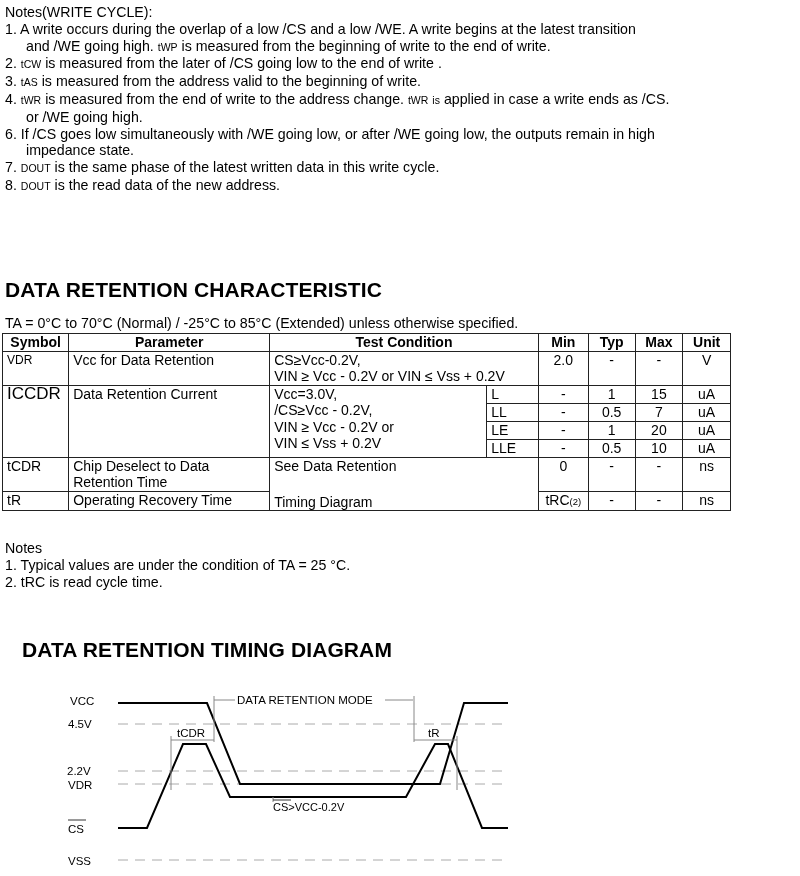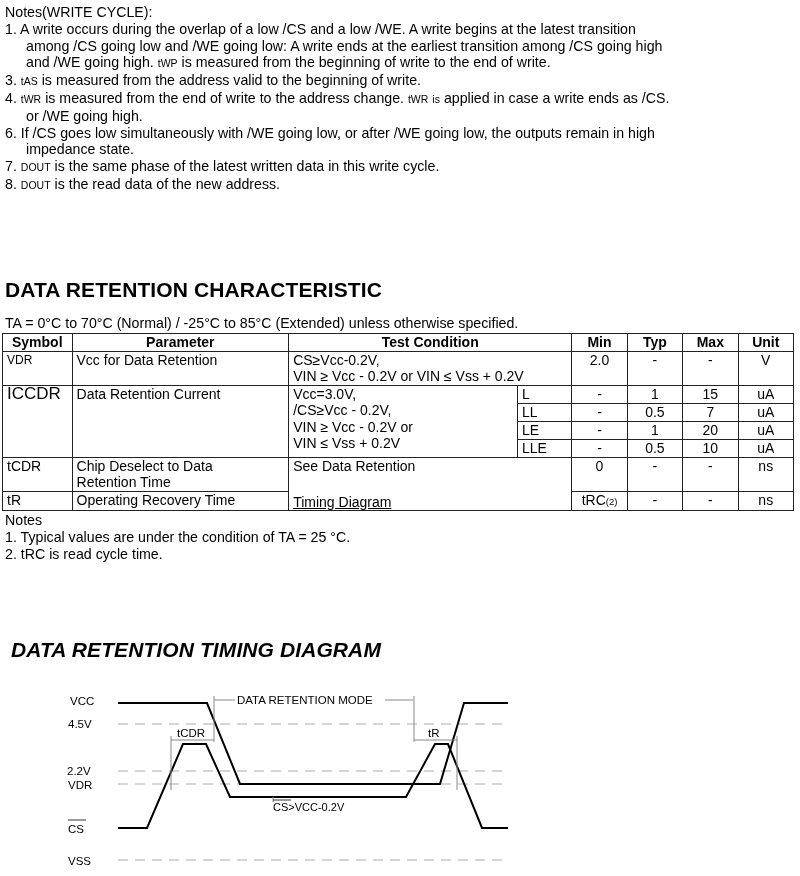--- a/index.html
+++ b/index.html
@@ -10,42 +10,42 @@
   .abs { position: absolute; }
   .sc { font-size: 10.5px; }
   .notes-block { left: 5px; top: 4px; width: 795px; line-height: 16.8px; }
   .notes-block .line { white-space: nowrap; }
   .notes-block .ind { padding-left: 21px; }
   h2 {
     position: absolute; margin: 0; font-size: 21px; font-weight: bold; letter-spacing: 0.1px;
   }
   .cond-line { left: 5px; top: 315px; white-space: nowrap; }
   table.dr {
-    position: absolute; left: 2px; top: 333px; width: 792px;
+    position: absolute; left: 2px; top: 333px; width: 729px;
     border-collapse: collapse; font-size: 14px;
   }
   table.dr td, table.dr th {
     border: 1.4px solid #222; padding: 0 0 0 4px; vertical-align: top; line-height: 16.5px;
     white-space: nowrap;
   }
   table.dr th { font-weight: bold; text-align: center; padding: 0; }
   table.dr td.c { text-align: center; padding: 0; }
   table.dr tr.h17 td { height: 17px; }
-  .t-notes { left: 5px; top: 512px; line-height: 17px; }
+  .t-notes { left: 5px; top: 540px; line-height: 17px; }
   .sub { font-size: 9.5px; }
   svg text { font-family: "Liberation Sans", sans-serif; }
 </style>
 </head>
 <body>
 
 <div class="abs notes-block">
   <div class="line">Notes(WRITE CYCLE):</div>
   <div class="line"><span>1.</span> <span>A write occurs during the overlap of a low /CS and a low /WE. A write begins at the latest transition</span></div>
-  <div class="line ind">among /CS going low  and /WE going low: A write ends at the earliest transition  among /CS going high</div>
   <div class="line ind"><span>and /WE going high.</span> <span class="sc">tWP</span> <span>is measured from the beginning of write to the end of write.</span></div>
+  <div class="line"><span>2.</span> <span class="sc">tCW</span> <span>is measured from the later of /CS going low to the end of write .</span></div>
   <div class="line"><span>3.</span> <span class="sc">tAS</span> <span>is measured from the address valid to the beginning of write.</span></div>
   <div class="line"><span>4.</span> <span class="sc">tWR</span> <span>is measured from the end of write to the address change.</span> <span class="sc">tWR</span> <span class="sc">is</span> <span>applied in case a write ends as /CS.</span></div>
   <div class="line ind">or /WE going high.</div>
   <div class="line"><span>6.</span> <span>If /CS goes low simultaneously with /WE going low, or after /WE going low, the outputs remain in high</span></div>
   <div class="line ind">impedance state.</div>
   <div class="line"><span>7.</span> <span class="sc">DOUT</span> <span>is the same phase of the latest written data  in this write cycle.</span></div>
   <div class="line"><span>8.</span> <span class="sc">DOUT</span> <span>is the read data of the new address.</span></div>
 </div>
 
 <h2 style="left:5px; top:278px;">DATA RETENTION CHARACTERISTIC</h2>
@@ -121,21 +121,21 @@
     <td class="c">uA</td>
   </tr>
   <tr>
     <td>tCDR</td>
     <td>
           <div>Chip Deselect to Data</div>
           <div>Retention Time</div>
         </td>
     <td colspan="2" rowspan="2" style="position:relative">
       <div>See Data Retention</div>
-      <div style="position:absolute; left:4px; bottom:0;text-decoration:underline;">Timing Diagram</div>
+      <div style="position:absolute; left:4px; bottom:0;">Timing Diagram</div>
     </td>
     <td class="c">0</td>
     <td class="c">-</td>
     <td class="c">-</td>
     <td class="c">ns</td>
   </tr>
   <tr>
     <td>tR</td>
     <td>Operating Recovery Time</td>
     <td class="c"><span>tRC</span><span class="sub">(2)</span></td>
@@ -145,21 +145,21 @@
   </tr>
 </tbody>
   </table>
 
 <div class="abs t-notes">
   <div>Notes</div>
   <div>1. Typical values are under the condition of TA = 25 °C.</div>
   <div>2. tRC is read cycle time.</div>
 </div>
 
-<h2 style="left:11px; top:638px;font-style:italic;">DATA RETENTION TIMING DIAGRAM</h2>
+<h2 style="left:22px; top:638px;">DATA RETENTION TIMING DIAGRAM</h2>
 
 <svg class="abs" style="left:0; top:680px;" width="800" height="196" viewBox="0 680 800 196">
 
   <g stroke="#aaa" stroke-width="1" stroke-dasharray="10,7" fill="none">
     <line x1="118" y1="724" x2="508" y2="724"></line>
     <line x1="118" y1="771" x2="508" y2="771"></line>
     <line x1="118" y1="784" x2="508" y2="784"></line>
     <line x1="118" y1="860" x2="508" y2="860"></line>
   </g>
 

